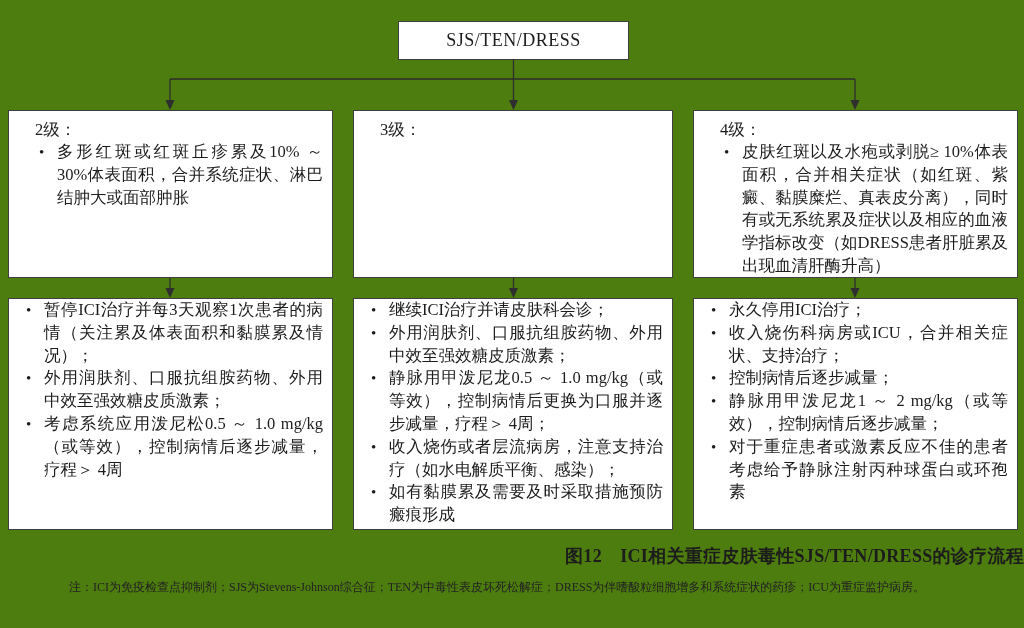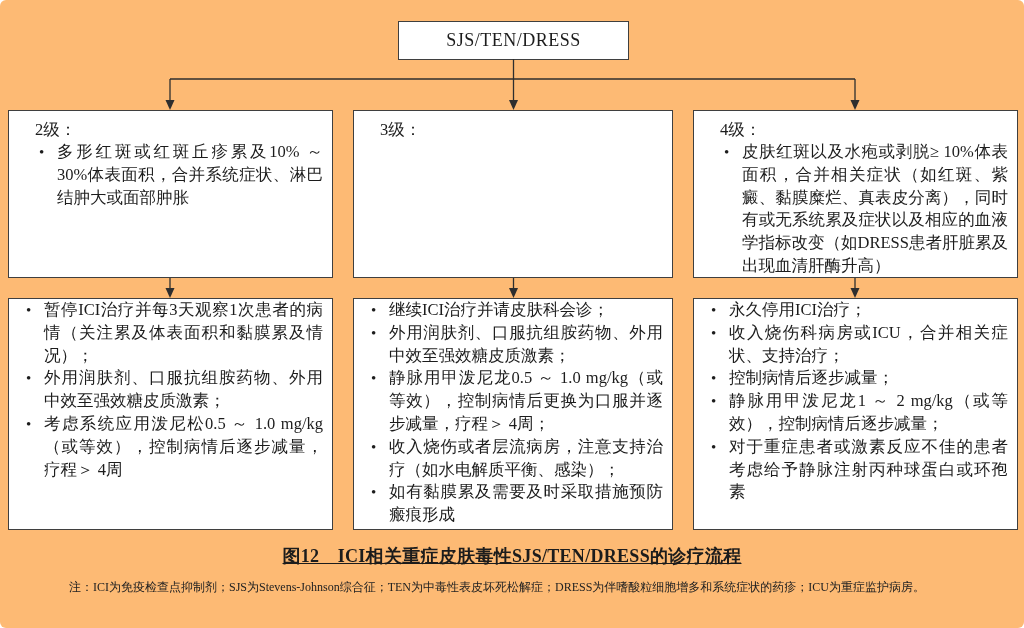--- a/index.html
+++ b/index.html
@@ -1,23 +1,22 @@
 <!DOCTYPE html>
 <html><head>
 <meta charset="utf-8">
 <style>
   html, body { margin: 0; padding: 0; background: #ffffff; }
   .canvas {
     position: relative;
     width: 1024px; height: 628px;
-    background: #fdba74;
+    background: #4d7c0f;
     font-family: "Liberation Serif", "DejaVu Serif", serif;
     color: #1c1c1c;
     overflow: hidden;
-    border-radius: 6px;
   }
   .box {
     position: absolute;
     border: 1.4px solid #3f3f3f;
     background: #ffffff;
     box-sizing: border-box;
   }
   .root-box {
     left: 398px; top: 21px; width: 231px; height: 39px;
     display: flex; align-items: center; justify-content: center;
@@ -36,23 +35,22 @@
   }
   ul.blist li { position: relative; padding-left: 26px; margin: 0; }
   ul.blist li::before {
     content: "\2022";
     position: absolute; left: 8px; top: 0;
     font-size: 15px;
   }
   svg.band { position: absolute; left: 0; display: block; }
   .caption {
     position: absolute; top: 544px; left: 0; width: 100%;
-    text-align: center; font-weight: bold; font-size: 18px;
+    text-align: right; font-weight: bold; font-size: 18px;
     letter-spacing: 0.3px;
-    text-decoration: underline;
   }
   .note {
     position: absolute; top: 577px; left: 16px; right: 8px;
     font-size: 12px; line-height: 21.5px;
     text-indent: 2em; text-align: justify;
     color: #222222;
     margin-left: 29px;
   }
 </style>
 </head>

